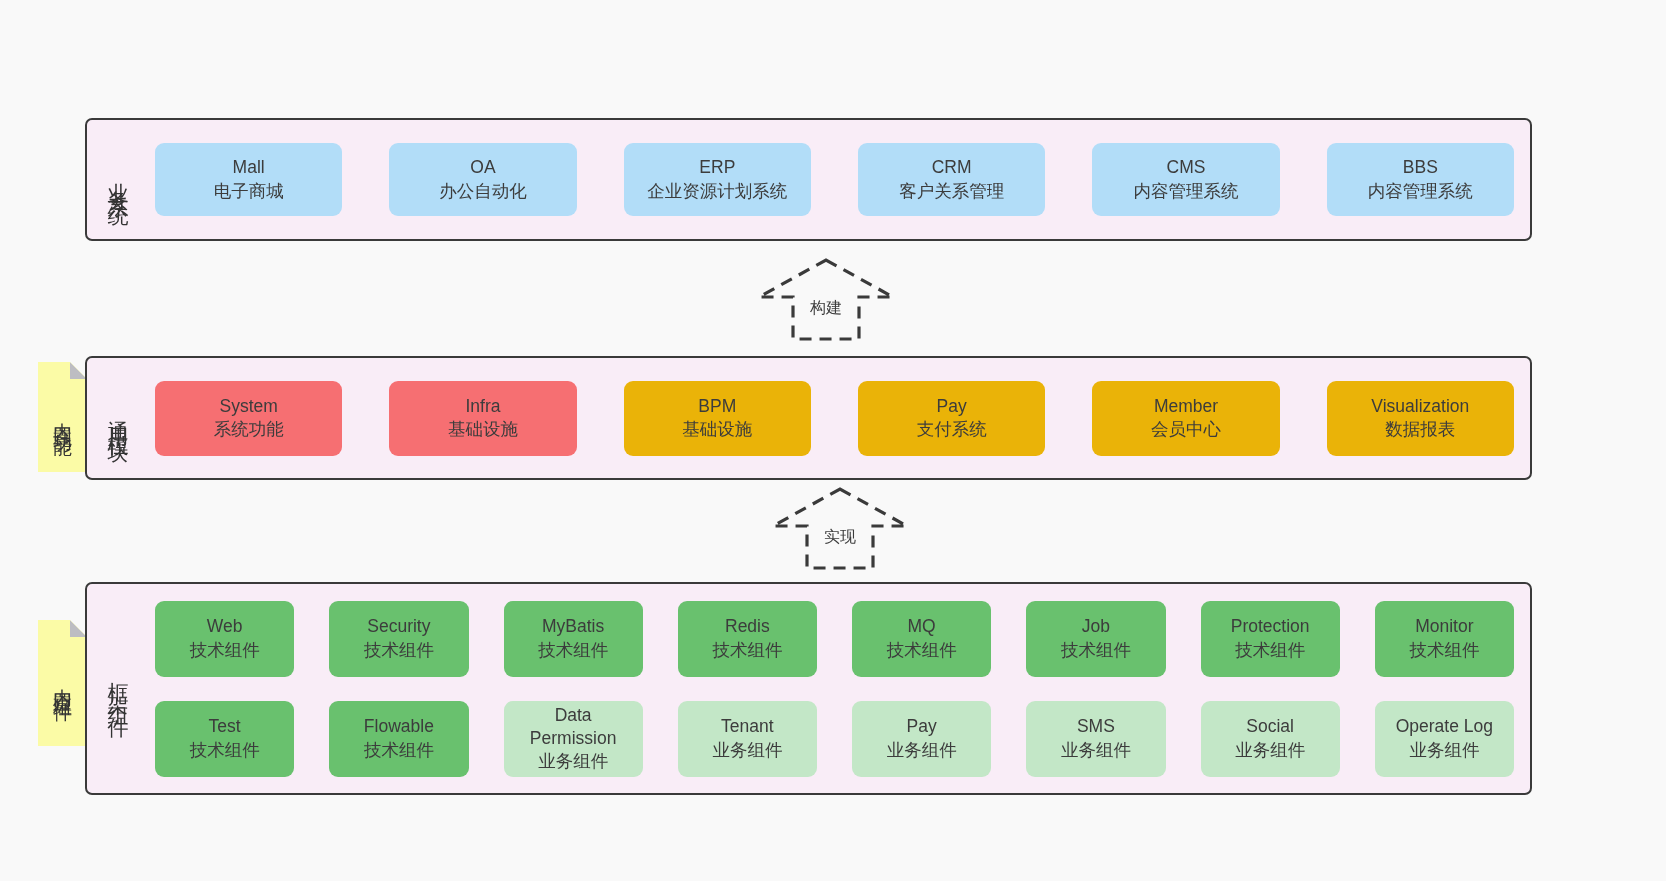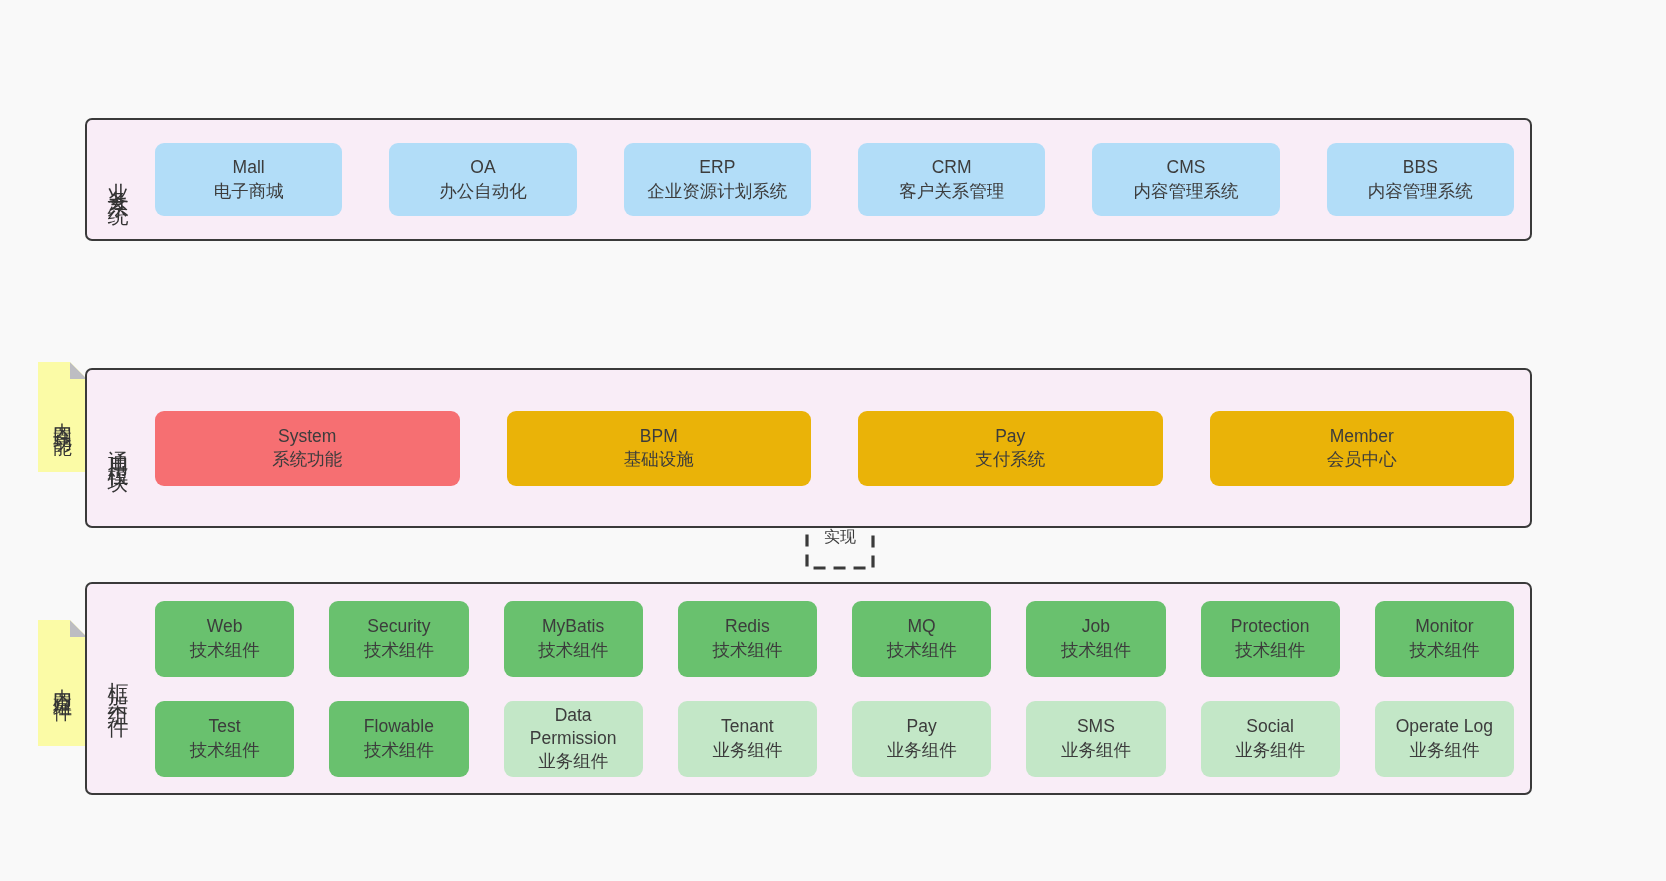--- a/index.html
+++ b/index.html
@@ -151,45 +151,59 @@
         <div>内容管理系统</div>
       </div>
       <div class="box c-blue h73">
         <div>BBS</div>
         <div>内容管理系统</div>
       </div>
     </div>
       </div>
   </div>
 
+  <div class="arrow" style="left:756px;top:257px;">
+    <svg width="140" height="86" viewBox="0 0 140 86">
+      <polygon points="70,3 137,40 103,40 103,82 37,82 37,40 3,40" fill="none" stroke="#3a3a3a" stroke-width="3.2" stroke-dasharray="12 8"></polygon>
+    </svg>
+    <span class="arrow-label">构建</span>
+  </div>
 
   <div class="note" style="top:362px;height:110px;">
     <span class="note-fold"></span>
     <span class="note-text">内置功能</span>
   </div>
 
-  <div class="panel" style="top:368px;height:160px;">
+  <div class="panel" style="top:356px;height:124px;">
     <div class="panel-label">通用模块</div>
     <div class="rows">
         <div class="row">
       <div class="box c-red h75">
         <div>System</div>
         <div>系统功能</div>
       </div>
+      <div class="box c-red h75">
+        <div>Infra</div>
+        <div>基础设施</div>
+      </div>
       <div class="box c-pink h75">
         <div>BPM</div>
         <div>基础设施</div>
       </div>
       <div class="box c-pink h75">
         <div>Pay</div>
         <div>支付系统</div>
       </div>
       <div class="box c-pink h75">
         <div>Member</div>
         <div>会员中心</div>
+      </div>
+      <div class="box c-pink h75">
+        <div>Visualization</div>
+        <div>数据报表</div>
       </div>
     </div>
       </div>
   </div>
 
   <div class="arrow" style="left:770px;top:486px;">
     <svg width="140" height="86" viewBox="0 0 140 86">
       <polygon points="70,3 137,40 103,40 103,82 37,82 37,40 3,40" fill="none" stroke="#3a3a3a" stroke-width="3.2" stroke-dasharray="12 8"></polygon>
     </svg>
     <span class="arrow-label">实现</span>

